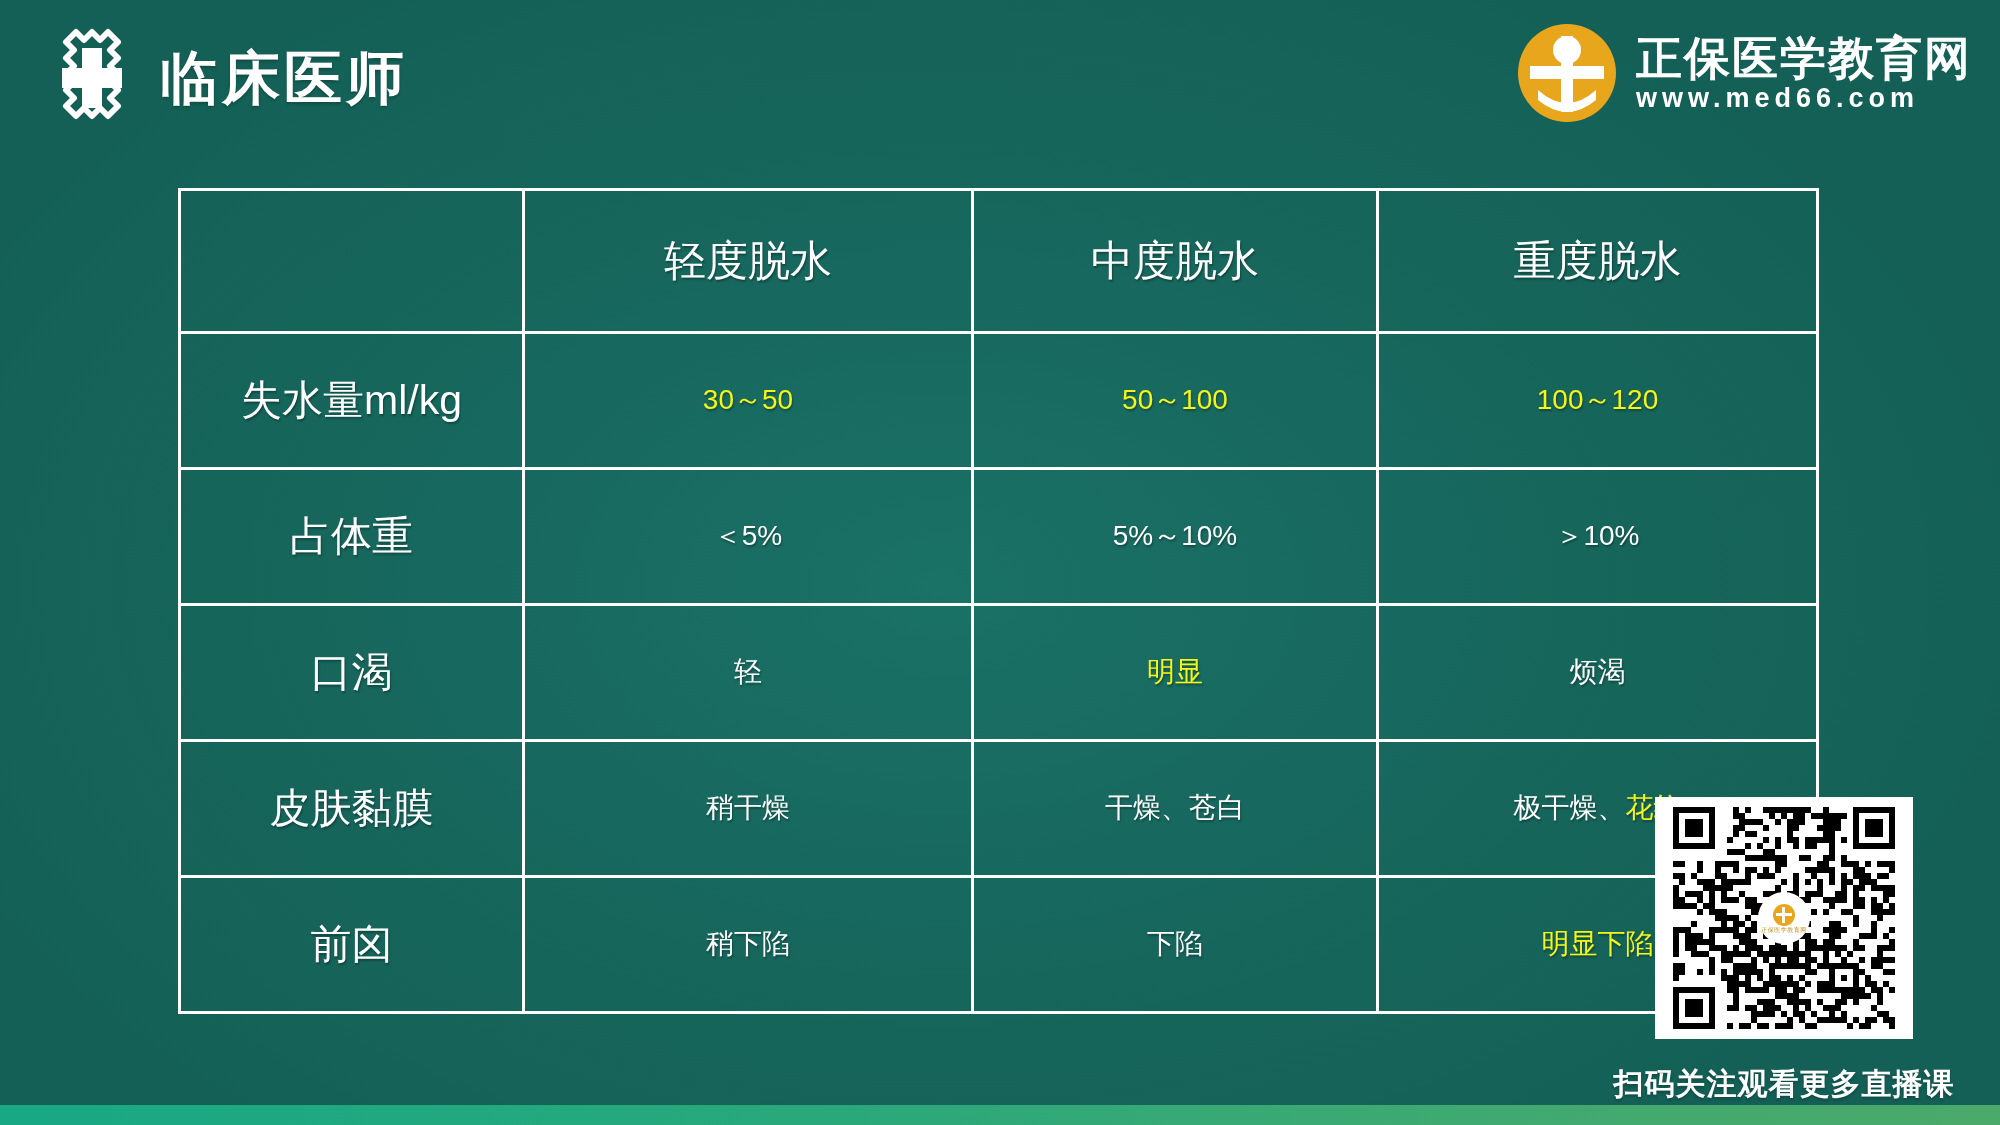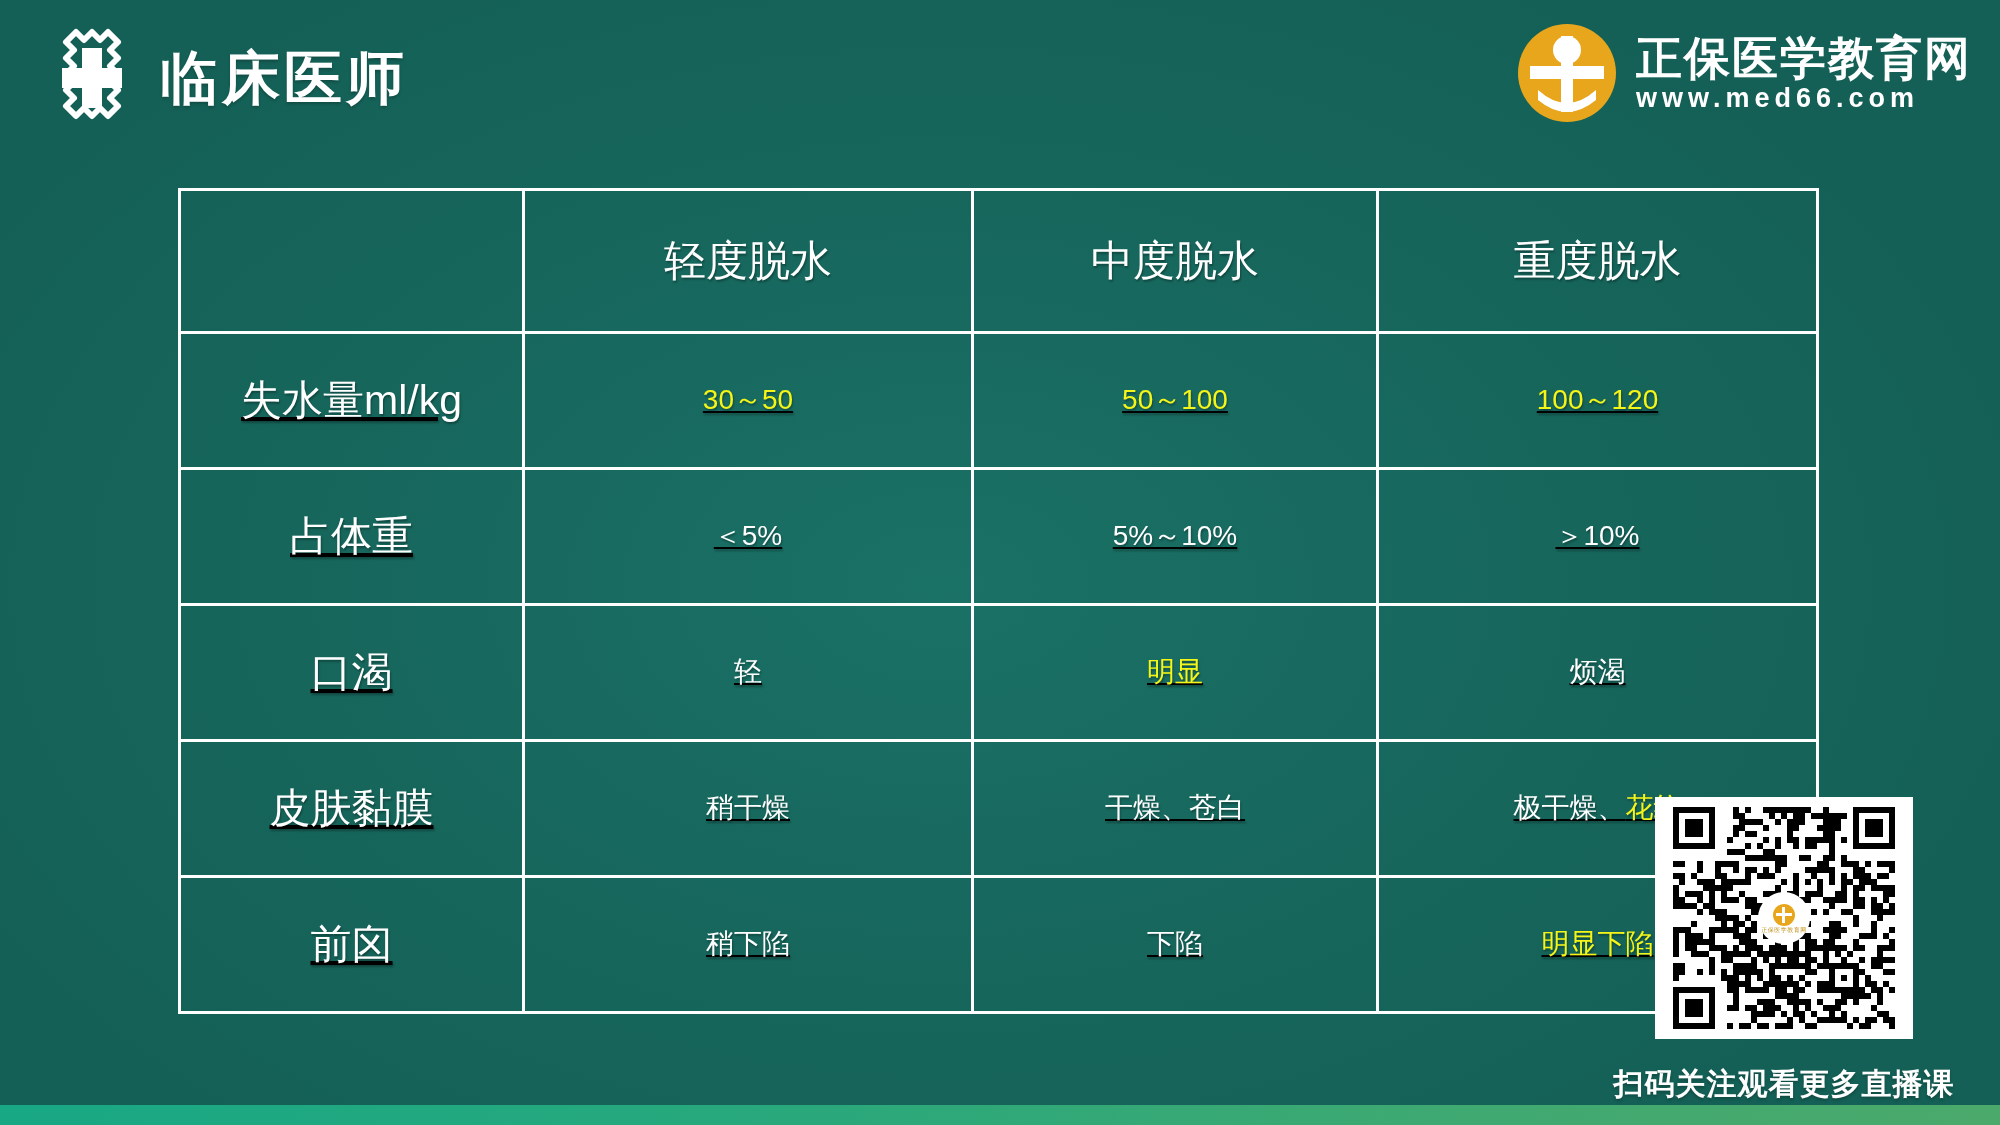--- a/index.html
+++ b/index.html
@@ -105,21 +105,21 @@
   table.grid td.rowlabel { font-size: 41px; }
   table.grid td.hl { color: #f5f518; }
   table.grid td .hl { color: #f5f518; }
 
   col.c0 { width: 344px; }
   col.c1 { width: 449px; }
   col.c2 { width: 405px; }
   col.c3 { width: 440px; }
 
   tr.head { height: 86px; }
-  tr.body-row { height: 82px; text-decoration: underline; }
+  tr.body-row { height: 82px; }
 
   
   #qr-block {
     position: absolute;
     left: 1655px;
     top: 797px;
     width: 258px;
     display: flex;
     flex-direction: column;
     align-items: center;

